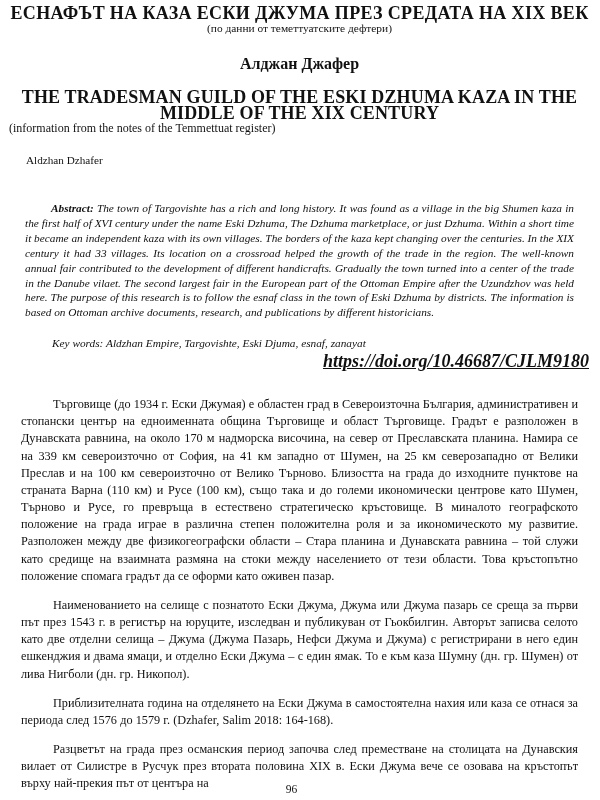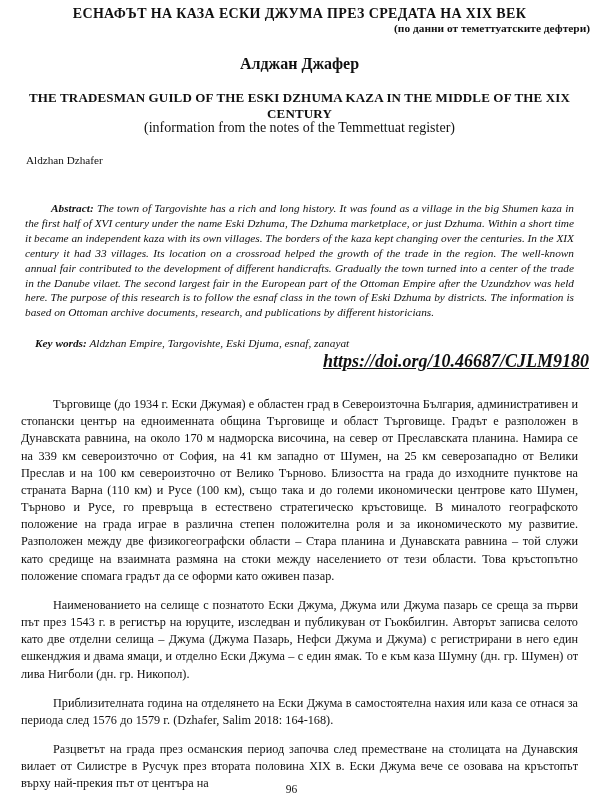--- a/index.html
+++ b/index.html
@@ -20,52 +20,52 @@
     height: 800px;
     box-sizing: border-box;
     padding: 4px 10px 0 9px;
     position: relative;
   }
 
   
   .title-bg-main {
     text-align: center;
     font-weight: bold;
-    font-size: 14px;
+    font-size: 18px;
     letter-spacing: 0.35px;
     line-height: 15px;
     margin: 0;
     padding-top: 2px;
   }
   .title-bg-sub {
-    text-align: right;
-    font-weight: bold;
+    text-align: center;
+    font-weight: normal;
     font-size: 11.4px;
     line-height: 15px;
     margin: 0;
   }
   .author-bg {
     text-align: center;
     font-weight: bold;
     font-size: 16px;
     margin: 0;
     padding-top: 20px;
     line-height: 15px;
   }
   .title-en-main {
     text-align: center;
-    font-size: 13px;
+    font-size: 18px;
     line-height: 15.5px;
     margin: 0;
     padding-top: 19px;
     letter-spacing: 0.15px;
   }
   .title-en-sub {
-    text-align: center;
-    font-size: 14px;
+    text-align: left;
+    font-size: 12px;
     line-height: 14.5px;
     margin: 0;
   }
   .author-en {
     text-align: left;
     font-size: 11.2px;
     line-height: 14.5px;
     margin: 17px;
   }
 
@@ -82,21 +82,21 @@
   .abstract b { font-weight: bold; font-style: italic; }
 
   .keywords {
     font-style: italic;
     font-size: 11.3px;
     line-height: 14.9px;
     text-align: left;
     text-indent: 26px;
     margin: 0;
   }
-  .keywords b { font-weight: bold; font-style: italic; }
+  .keywords b { font-weight: normal; font-style: italic; margin-left: 17px; }
 
   .doi {
     text-align: right;
     font-weight: bold;
     font-style: italic;
     font-size: 18px;
     line-height: 16px;
     margin: 0;
     padding-top: 2px;
     padding-right: 1px;

